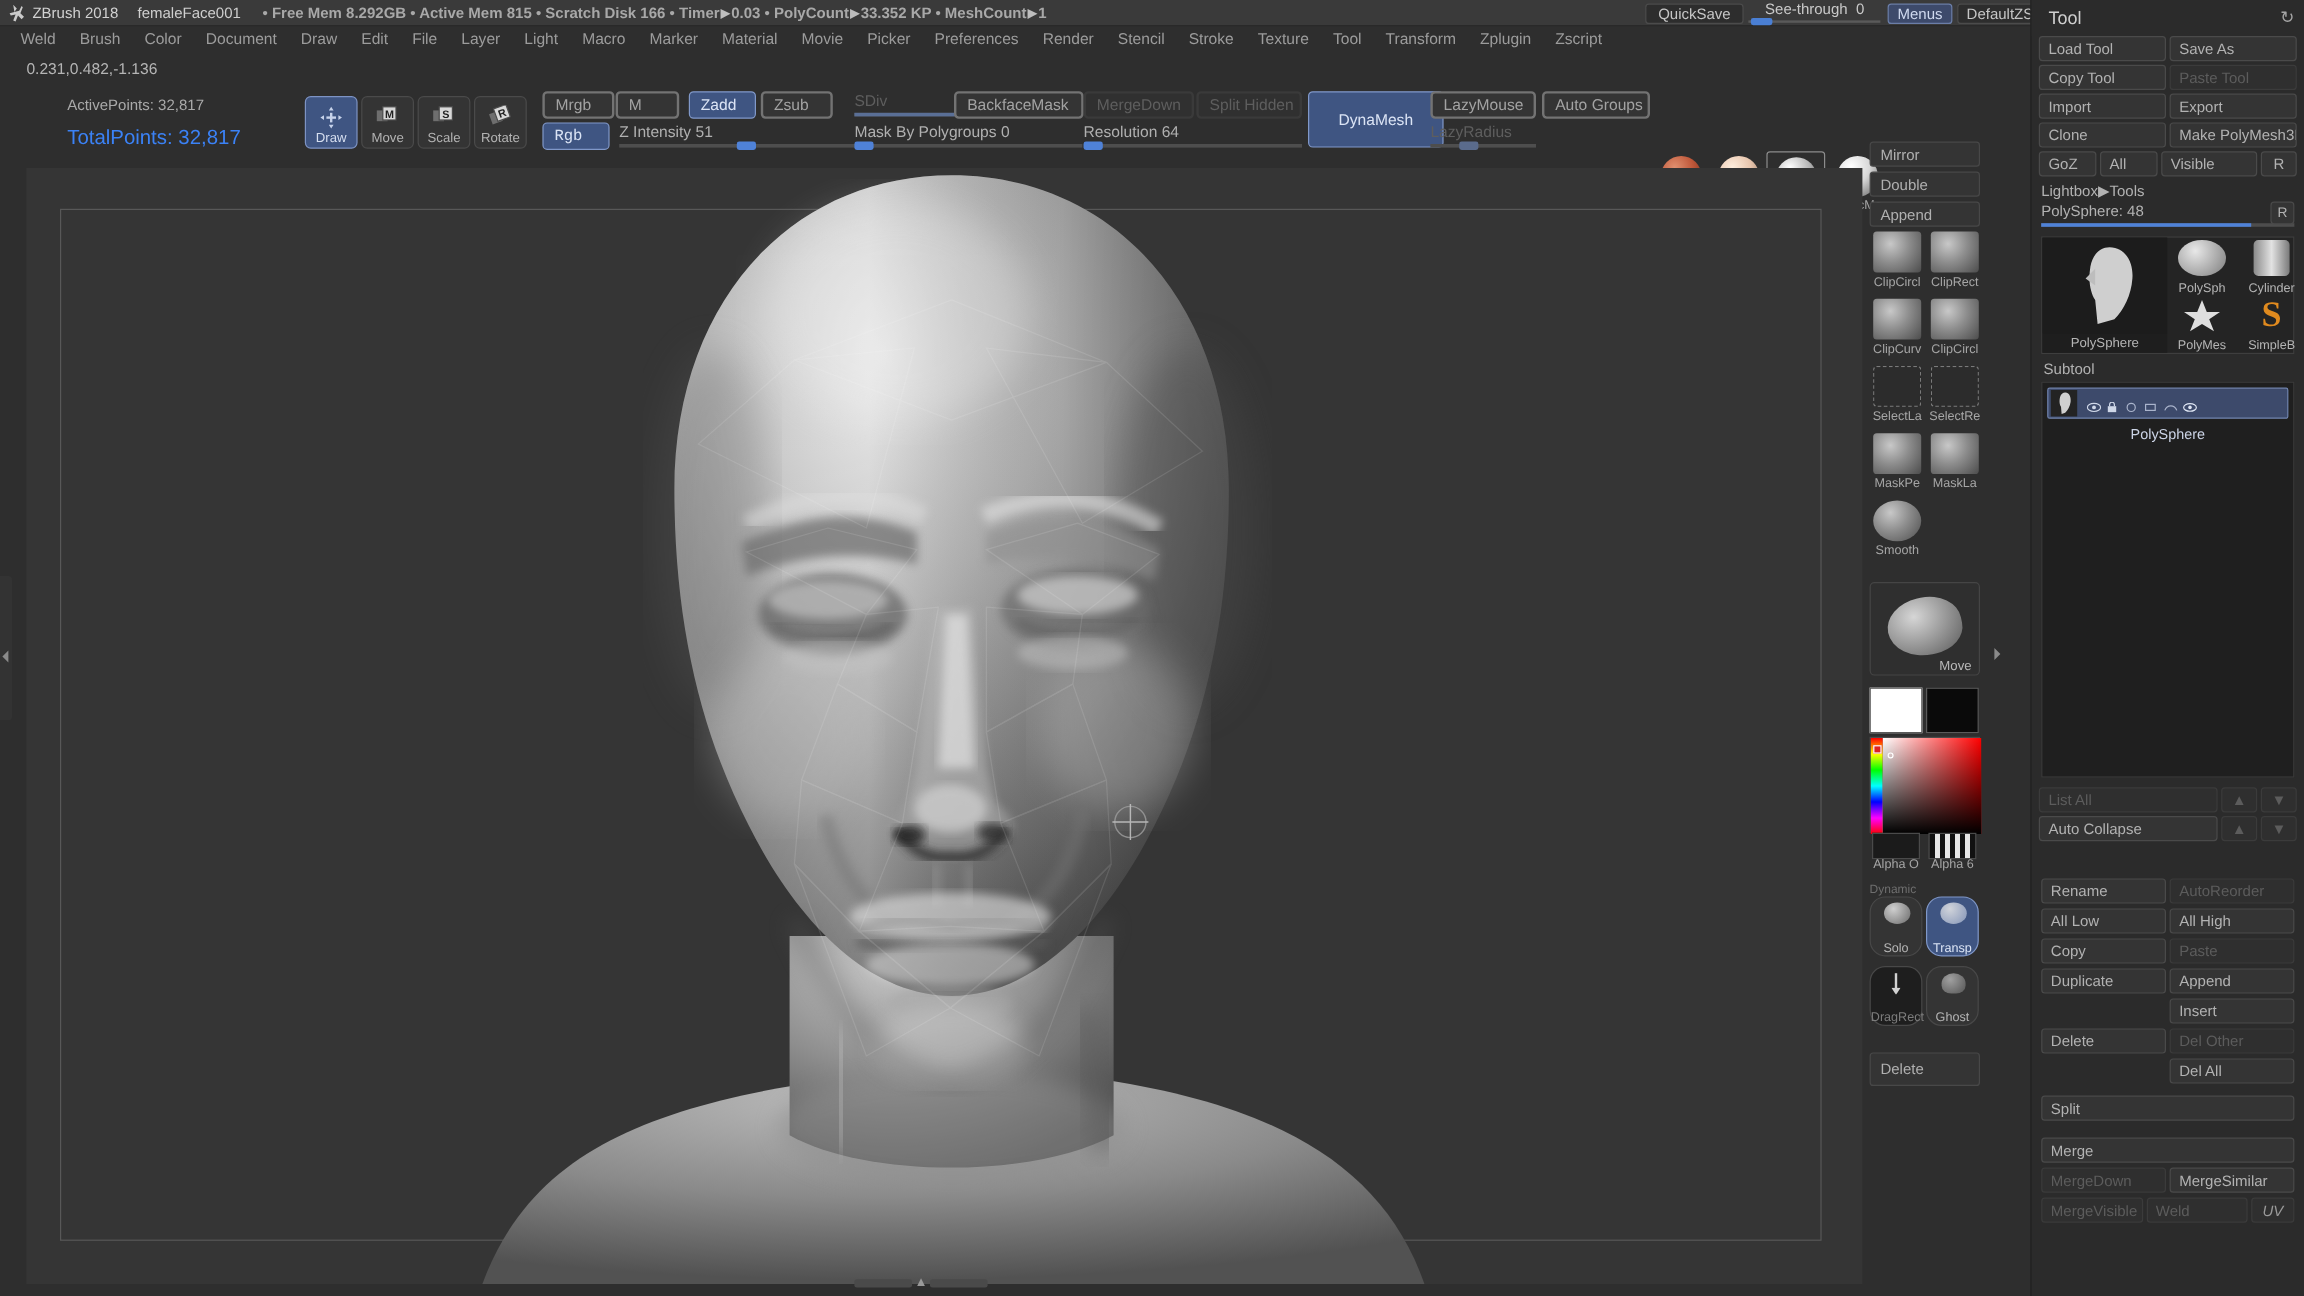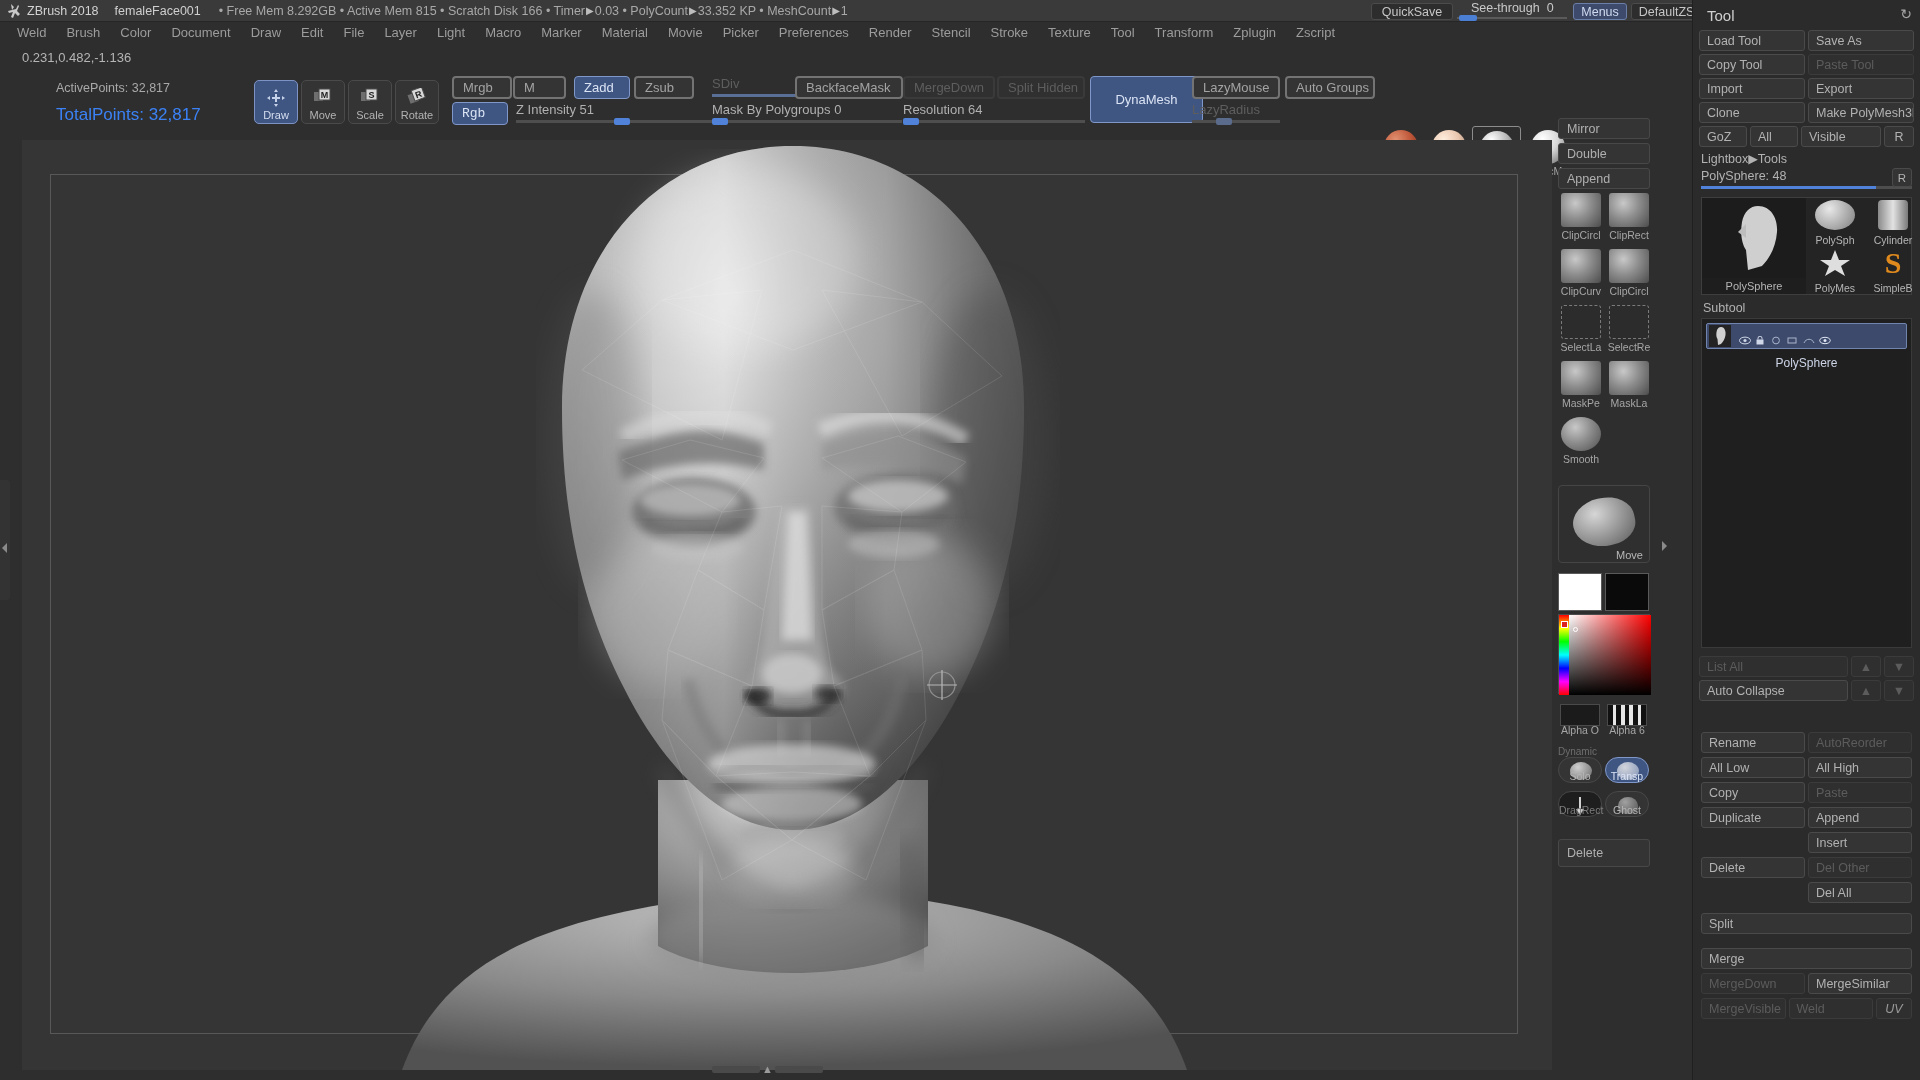--- a/index.html
+++ b/index.html
@@ -20,21 +20,21 @@
     font-size: 12.5px; color: #c9c9c9;
     border-bottom: 1px solid #262626;
   }
   .tb-logo {
     width: 22px; height: 20px; margin-left: 3px;
     display: flex; align-items: center; justify-content: center;
     color: #c8c8c8; font-size: 14px;
   }
   .tb-app { margin-left: 2px; font-size: 12.5px; color: #d2d2d2; }
   .tb-doc { margin-left: 16px; font-size: 12.5px; color: #cfcfcf; }
-  .tb-stats { margin-left: 18px; display: flex; align-items: center; font-size: 12.5px; color: #a8a8a8; white-space: nowrap; }
+  .tb-stats { margin-left: 18px; display: flex; align-items: center; font-size: 12.5px; color: #a8a8a8; white-space: nowrap; font-weight: bold; }
   .tb-stats .tri { color: #bdbdbd; font-size: 10px; margin: 0 1px; }
   .tb-right { position: absolute; right: 0; top: 0; height: 22px; display: flex; align-items: center; }
   .tb-btn {
     background: #2d2d2d; border: 1px solid #4b4b4b; border-radius: 3px;
     color: #c6c6c6; font-size: 12.5px; padding: 1px 10px 2px 10px; height: 17px;
     line-height: 14px; margin-right: 4px;
   }
   .tb-slider-wrap { position: relative; width: 110px; height: 20px; margin-right: 6px; }
   .tb-slider-label { font-size: 12.5px; color: #c9c9c9; text-align: center; line-height: 15px; }
   .tb-slider-track { position: absolute; left: 0; bottom: 2px; width: 110px; height: 2px; background: #5a5a5a; }
@@ -162,21 +162,21 @@
       #ff0000; }
   #cp-mark { position:absolute; left:2px; top:6px; width:7px; height:7px; border:1px solid #fff; background:#d22; }
   #cp-dot { position:absolute; left:14px; top:12px; width:5px; height:5px; border:1px solid #fff; border-radius:50%; }
 
   .alpharow { display:flex; gap:3px; margin-bottom: 1px; }
   .alphacell { width:44px; height:30px; position:relative; }
   .alphacell .box { width:40px; height:22px; margin:0 auto; background:#1b1b1b; border:1px solid #4a4a4a; }
   .alphacell .cap { position:absolute; left:0; right:0; bottom:-2px; text-align:center; font-size:10.5px; color:#a6a6a6; white-space:nowrap; overflow:hidden;}
 
   .modegrid { display:flex; gap:3px; margin-top: 14px; }
-  .modecell { width:44px; height:26px; position:relative; border-radius:13px; background:#343434; border:1px solid #484848;}
+  .modecell { width:44px; height:50px; position:relative; border-radius:13px; background:#343434; border:1px solid #484848;}
   .modecell.on { background:#3f5582; border-color:#8098c9; }
   .modecell .cap { position:absolute; left:0; right:0; bottom:0px; text-align:center; font-size:10.5px; color:#b5b5b5;}
 
   
   #toolpanel {
     position: absolute; left: 1692px; top: 0px; width: 228px; height: 1080px;
     background: #2b2b2b; border-left: 1px solid #202020;
   }
   #tp-title {
     height: 30px; display:flex; align-items:center; padding-left: 14px;
@@ -667,21 +667,21 @@
       <div class="swatch-b"></div>
     </div>
 
     <div id="colorpicker">
       <div id="cp-hue"></div>
       <div id="cp-sv"></div>
       <div id="cp-mark"></div>
       <div id="cp-dot"></div>
     </div>
 
-    <div class="alpharow" style="margin-top:10px;">
+    <div class="alpharow" style="">
       <div class="alphacell">
         <div class="box"></div>
         <div class="cap">Alpha O</div>
       </div>
       <div class="alphacell">
         <div class="box" style="background:linear-gradient(90deg,#111 0 12%,#e6e6e6 12% 22%,#111 22% 34%,#e6e6e6 34% 44%,#111 44% 56%,#e6e6e6 56% 66%,#111 66% 78%,#e6e6e6 78% 88%,#111 88% 100%);"></div>
         <div class="cap">Alpha 6</div>
       </div>
     </div>
 

